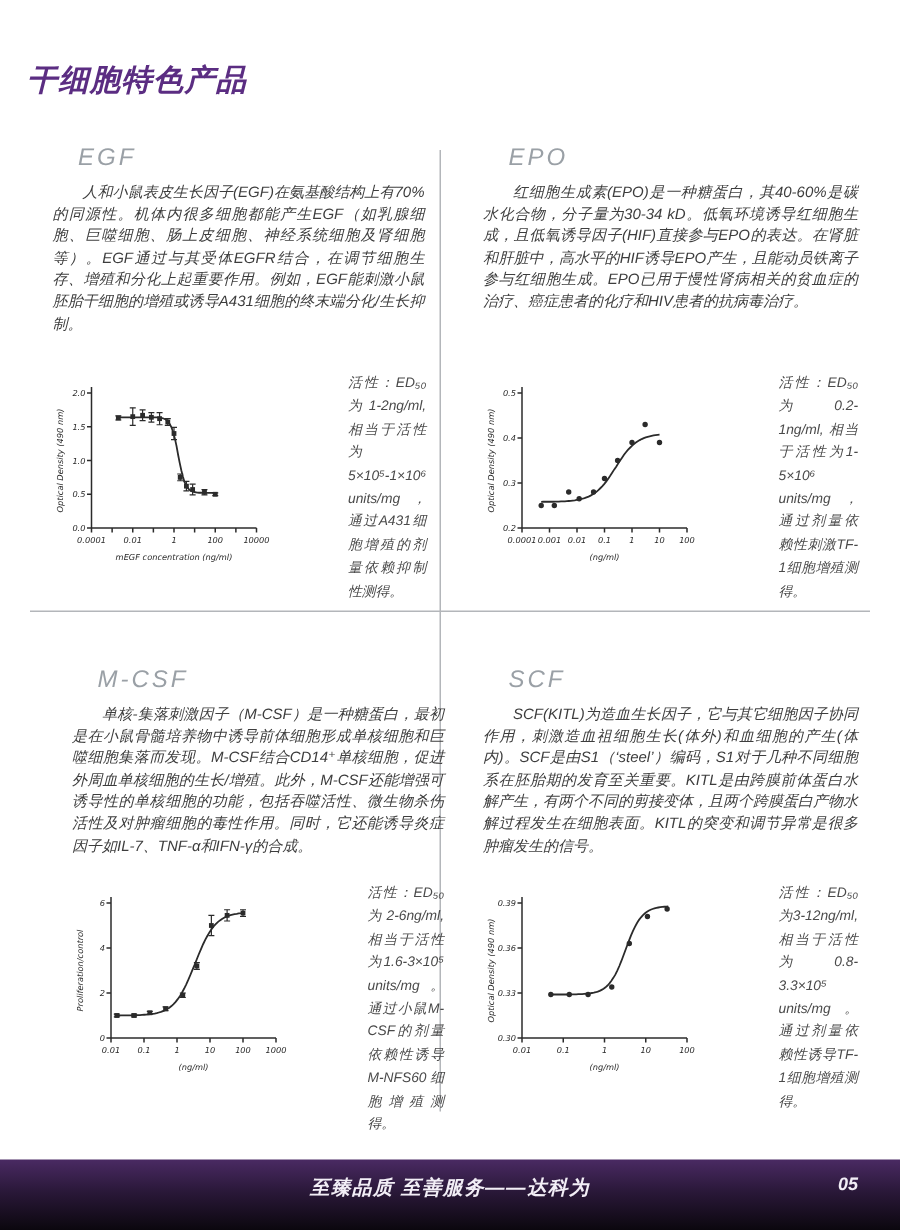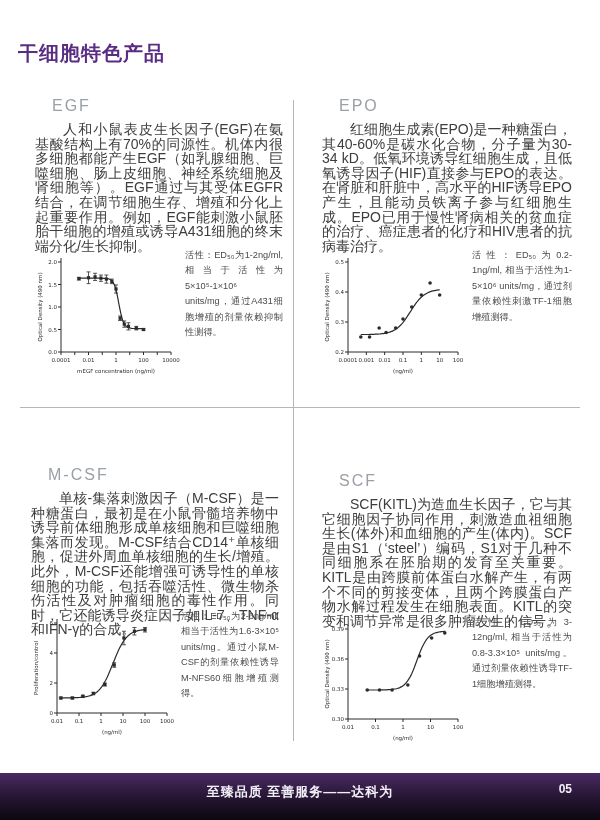--- a/index.html
+++ b/index.html
@@ -1,33 +1,33 @@
 <!DOCTYPE html>
 <html><head>
 <meta charset="utf-8">
 <style>
   html,body{margin:0;padding:0;}
   body{font-family:"Liberation Sans","DejaVu Sans",sans-serif;background:#ffffff;}
-  #page{position:relative;width:600px;height:820px;background:#ffffff;overflow:hidden;}
+  #page{position:relative;width:600px;height:820px;background:#ffffff;overflow:hidden;font-style:italic;}
 
   .page-title{position:absolute;left:18px;top:40px;margin:0;font-size:20px;font-weight:700;letter-spacing:1px;color:#5b2d82;}
 
   .divider-v{position:absolute;left:293px;top:100px;width:1px;height:641px;background:#b3b6ba;}
   .divider-h{position:absolute;left:20px;top:407px;width:560px;height:1px;background:#b3b6ba;}
 
   .quadrant{position:absolute;width:248px;height:305px;}
   #q-egf{left:35px;top:97px;}
   #q-epo{left:322px;top:97px;width:250px;}
-  #q-mcsf{left:31px;top:445px;margin-top:21px;}
-  #q-scf{left:322px;top:472px;width:250px;}
+  #q-mcsf{left:48px;top:445px;}
+  #q-scf{left:322px;top:445px;width:250px;}
 
   .sec-heading{margin:0 0 7px 17px;font-size:16px;font-weight:400;letter-spacing:2px;color:#9aa0a6;}
-  .sec-body{margin:0;font-size:14px;line-height:14.6px;color:#3d3d3d;text-align:justify;text-indent:2em;}
-
-  .chart-row{position:absolute;left:0;top:155px;width:100%;display:flex;align-items:flex-start;}
+  .sec-body{margin:0;font-size:10px;line-height:14.6px;color:#3d3d3d;text-align:justify;text-indent:2em;}
+
+  .chart-row{position:absolute;left:0;top:155px;width:100%;display:flex;align-items:flex-start;gap:47px;}
   .chart-row.low{top:147px;}
   svg.chart{flex:0 0 auto;display:block;}
   svg.chart text{font-family:"DejaVu Sans","Liberation Sans",sans-serif;}
   .activity{flex:1;margin-left:5px;margin-top:-4px;font-size:9.2px;line-height:15.4px;color:#4a4a4a;text-align:justify;}
 
   .footer{position:absolute;left:0;bottom:0;width:600px;height:47px;
           background:linear-gradient(180deg,#4a2a63 0%,#2a1839 45%,#0b070e 100%);}
   .footer-slogan{position:absolute;left:0;right:0;top:10px;text-align:center;
                  font-size:13px;font-weight:700;letter-spacing:1px;color:#f2eef6;}
   .footer-page{position:absolute;right:28px;top:9px;font-size:12px;font-weight:700;color:#f2eef6;}

